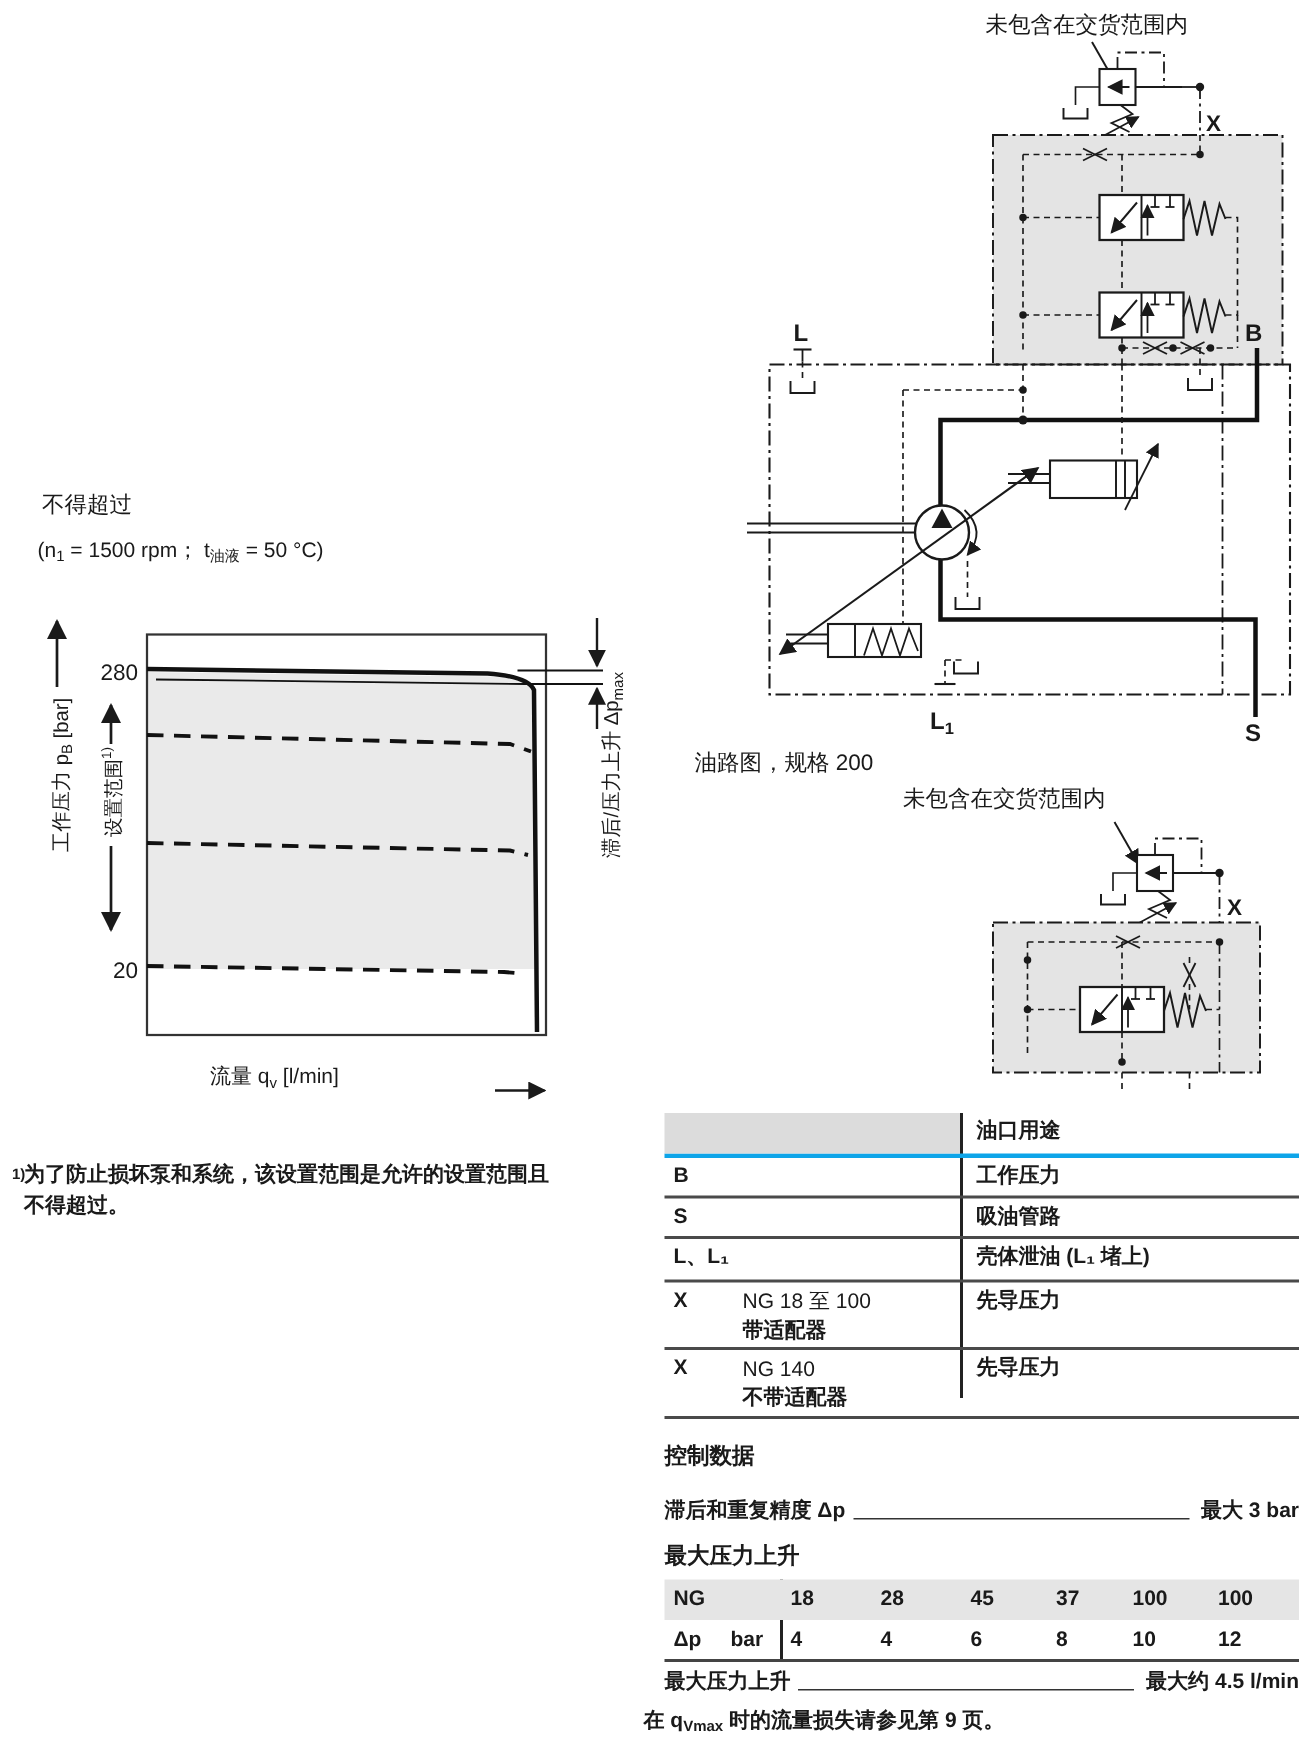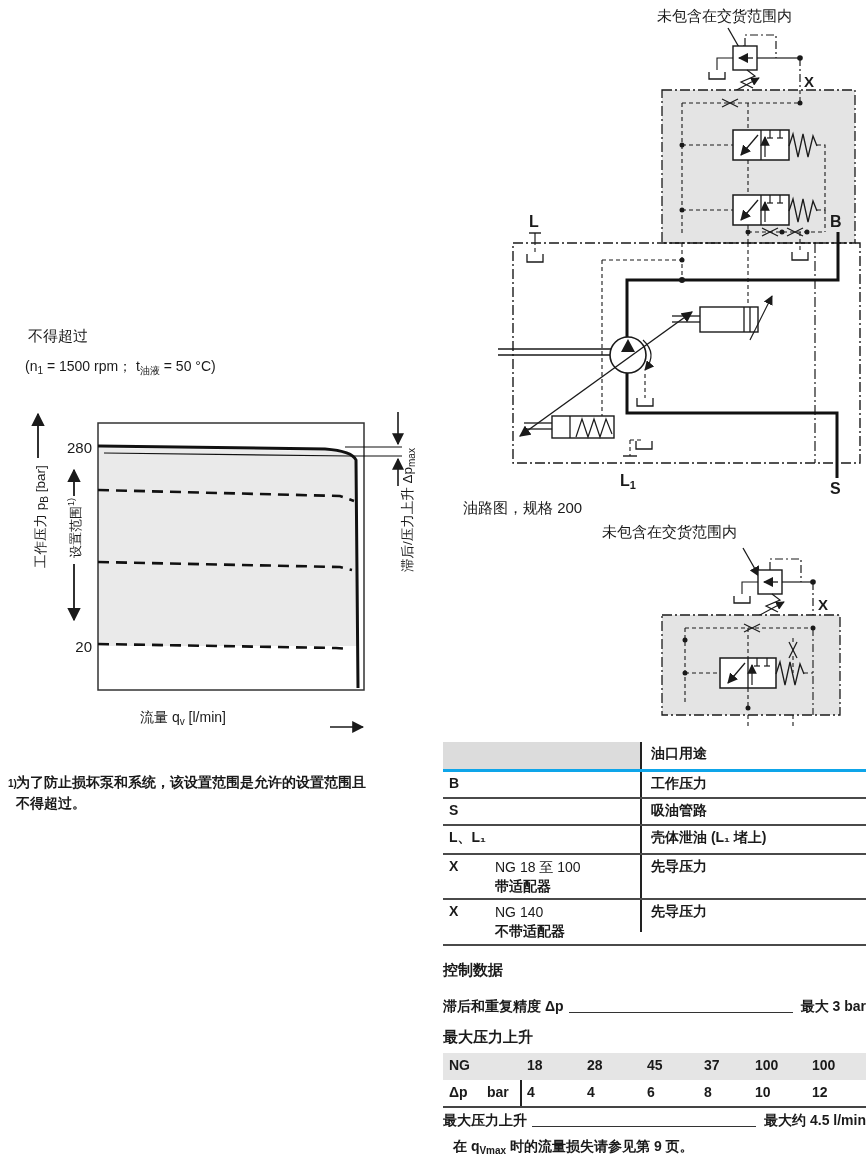--- a/index.html
+++ b/index.html
@@ -326,17 +326,17 @@
       <span class="cv" style="left:369px">12</span>
     </div>
   </div>
 
   <div class="cline" style="top:1112px">
     <span>最大压力上升</span>
     <span class="cfill"></span>
     <span>最大约 4.5 l/min</span>
   </div>
 
-  <div class="abs sb" style="left:453px;top:1138px;font-size:14px">
+  <div class="abs sb" style="left:429px;top:1138px;font-size:14px">
     <span>在 q</span><span class="sub">Vmax</span><span> 时的流量损失请参见第 9 页。</span>
   </div>
 
 </div>
 
 </body></html>

